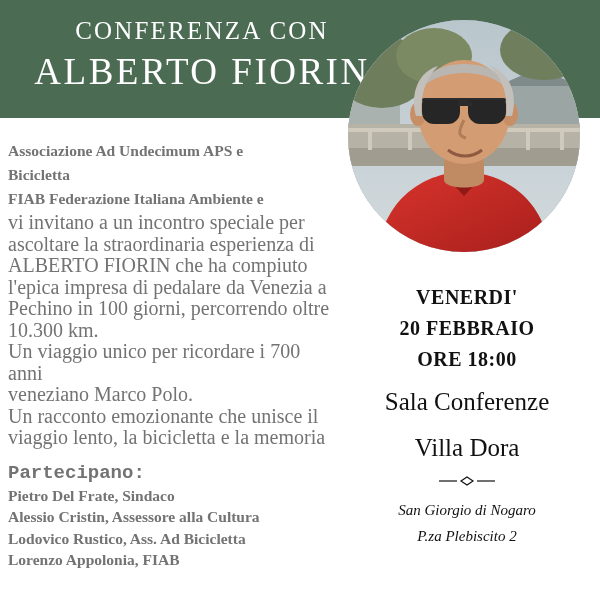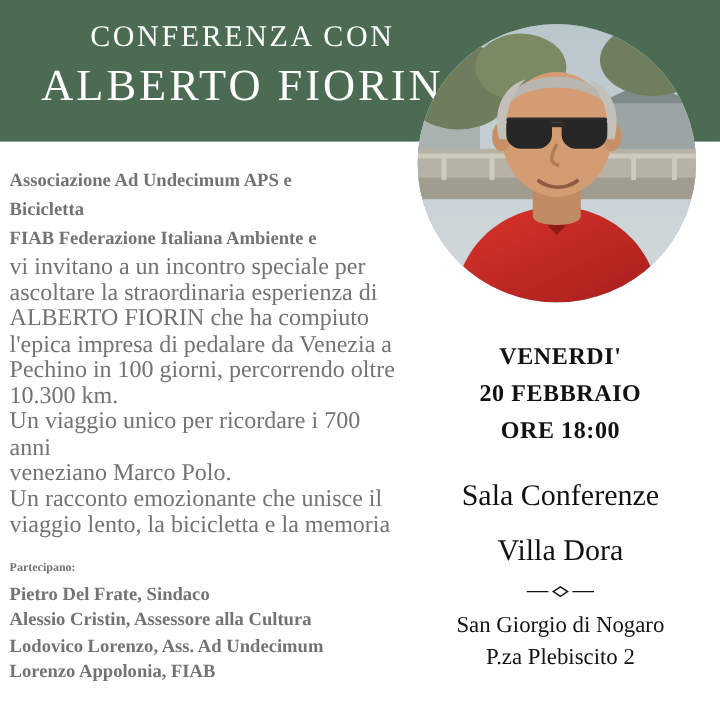--- a/index.html
+++ b/index.html
@@ -87,23 +87,24 @@
   .body-normal {
     font-size: 20px;
     line-height: 21.5px;
     margin: 0;
   }
   .para-gap {
     margin-top: 2px;
   }
   .partecipano-title {
     font-weight: bold;
-    font-size: 10px;
+    font-size: 19px;
     line-height: 21px;
     margin: 14px 0 1px 0;
+    font-family: Liberation Mono, monospace;
   }
   .partecipante {
     font-size: 15.5px;
     line-height: 21.5px;
     margin: 0;
     font-weight: bold;
   }
 
   
   .right-col {
@@ -114,36 +115,37 @@
     text-align: center;
     color: #111111;
   }
   .date-line {
     font-weight: bold;
     font-size: 20px;
     line-height: 31px;
     letter-spacing: 0.5px;
   }
   .venue {
-    margin-top: 24px;
+    margin-top: 12px;
     font-size: 25px;
     line-height: 30px;
   }
   .divider {
     margin: 12px auto 10px auto;
     width: 60px;
     height: 12px;
     position: relative;
   }
   .divider svg {
     display: block;
   }
   .address {
-    font-size: 19px;
+    font-size: 15px;
     line-height: 26px;
+    font-style: italic;
   }
 </style>
 </head>
 <body>
 
 <div class="poster">
 
   <div class="header-band"></div>
   <div class="header-text">
     <div class="header-line1">CONFERENZA CON</div>
@@ -220,21 +222,21 @@
     <p class="body-normal">10.300 km.</p>
 
     <p class="body-normal">Un viaggio unico per ricordare i 700 anni</p>
     <p class="body-normal">veneziano Marco Polo.</p>
     <p class="body-normal">Un racconto emozionante che unisce il</p>
     <p class="body-normal">viaggio lento, la bicicletta e la memoria</p>
 
     <p class="partecipano-title">Partecipano:</p>
     <p class="partecipante">Pietro Del Frate, Sindaco</p>
     <p class="partecipante">Alessio Cristin, Assessore alla Cultura</p>
-    <p class="partecipante">Lodovico Lorenzo, Ass. Ad Undecimum</p>
+    <p class="partecipante">Lodovico Rustico, Ass. Ad Bicicletta</p>
     <p class="partecipante">Lorenzo Appolonia, FIAB</p>
   </div>
 
   <div class="right-col">
     <div class="date-line">VENERDI'</div>
     <div class="date-line">20 FEBBRAIO</div>
     <div class="date-line">ORE 18:00</div>
 
     <div class="venue">Sala Conferenze</div>
     <div class="venue" style="margin-top:16px">Villa Dora</div>

